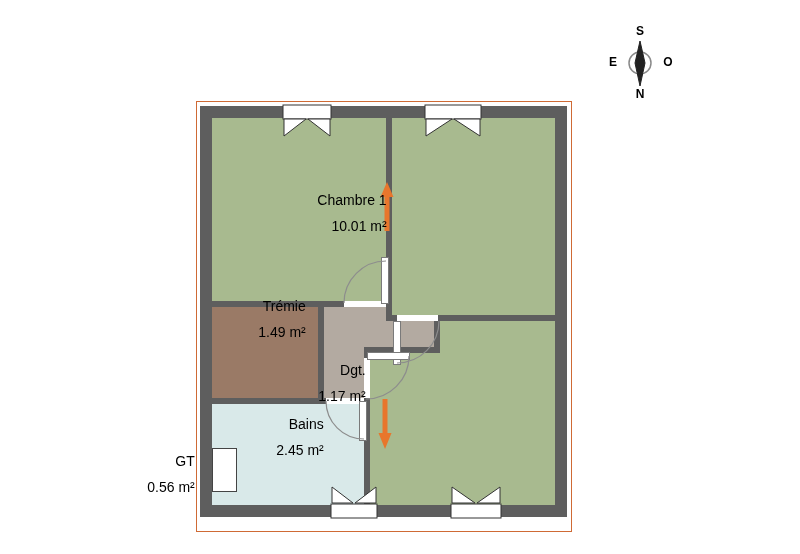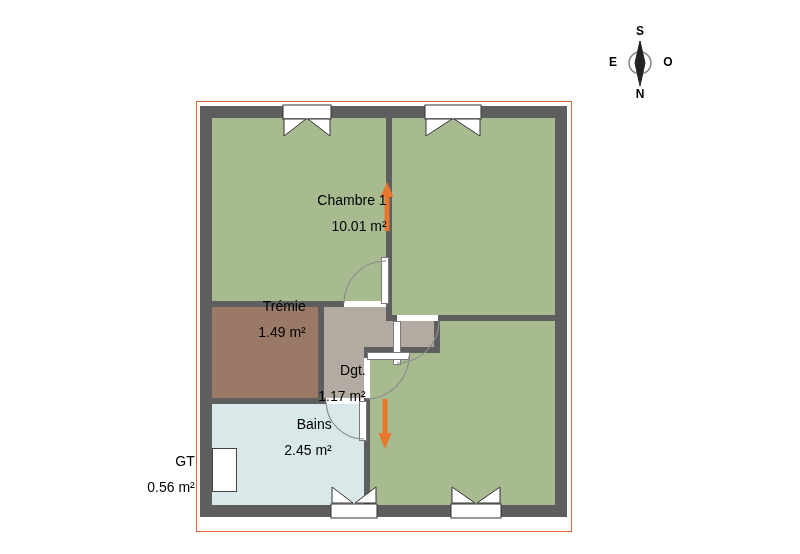--- a/index.html
+++ b/index.html
@@ -118,21 +118,21 @@
     <div class="area">10.01 m²</div>
   </div>
   <div class="rlabel" style="left:282px;top:300px;">
     <div>Trémie</div>
     <div class="area">1.49 m²</div>
   </div>
   <div class="rlabel" style="left:342px;top:354px;margin-top:10px;">
     <div>Dgt.</div>
     <div class="area">1.17 m²</div>
   </div>
-  <div class="rlabel" style="left:308px;top:418px;">
+  <div class="rlabel" style="left:300px;top:418px;">
     <div>Bains</div>
     <div class="area">2.45 m²</div>
   </div>
   <div class="rlabel" style="left:171px;top:455px;">
     <div>GT</div>
     <div class="area">0.56 m²</div>
   </div>
 
   <div class="cletter" style="left:640px;top:31px;">S</div>
   <div class="cletter" style="left:613px;top:62px;">E</div>

